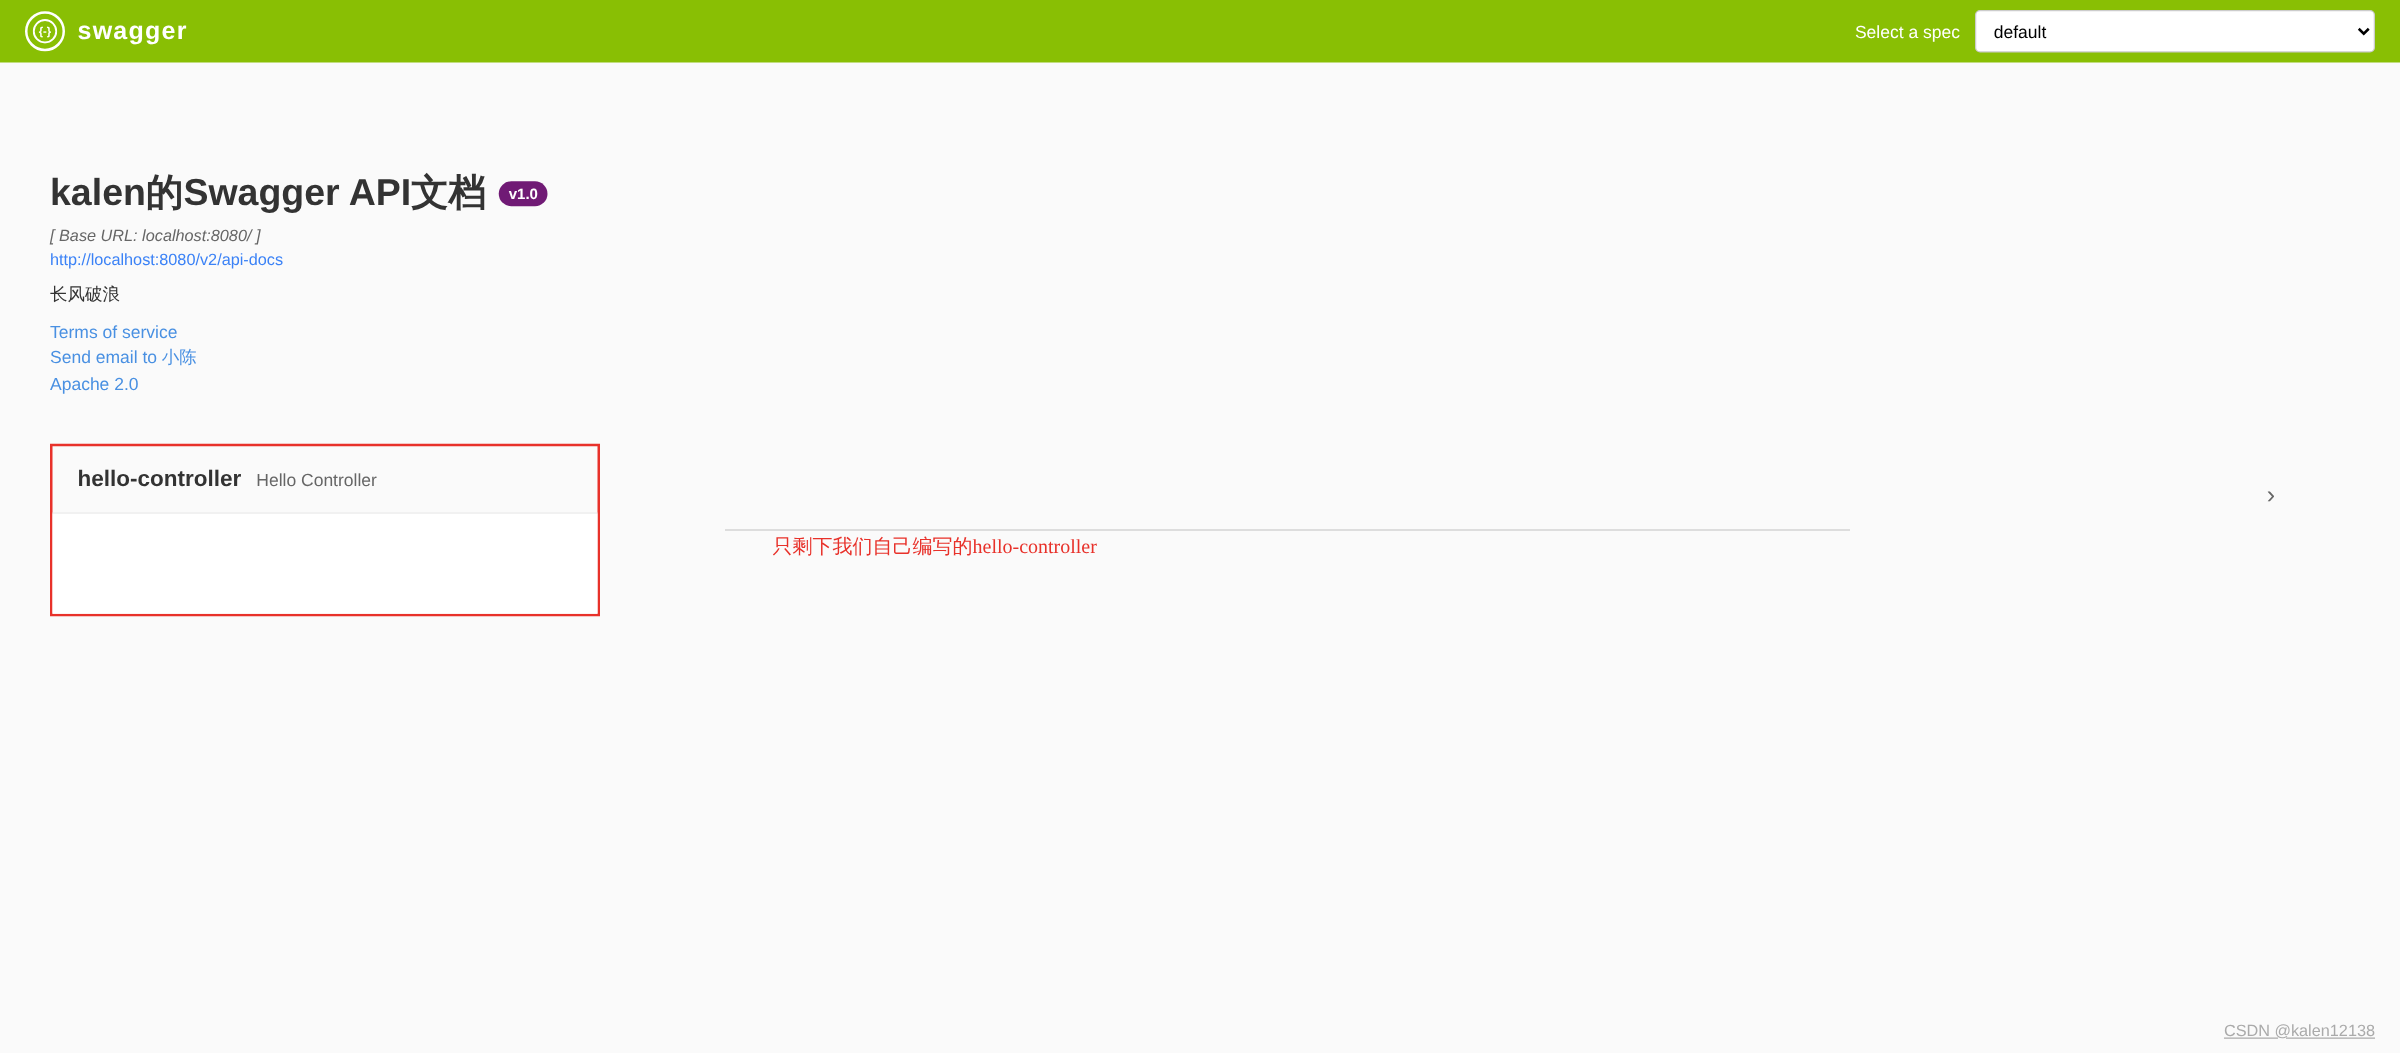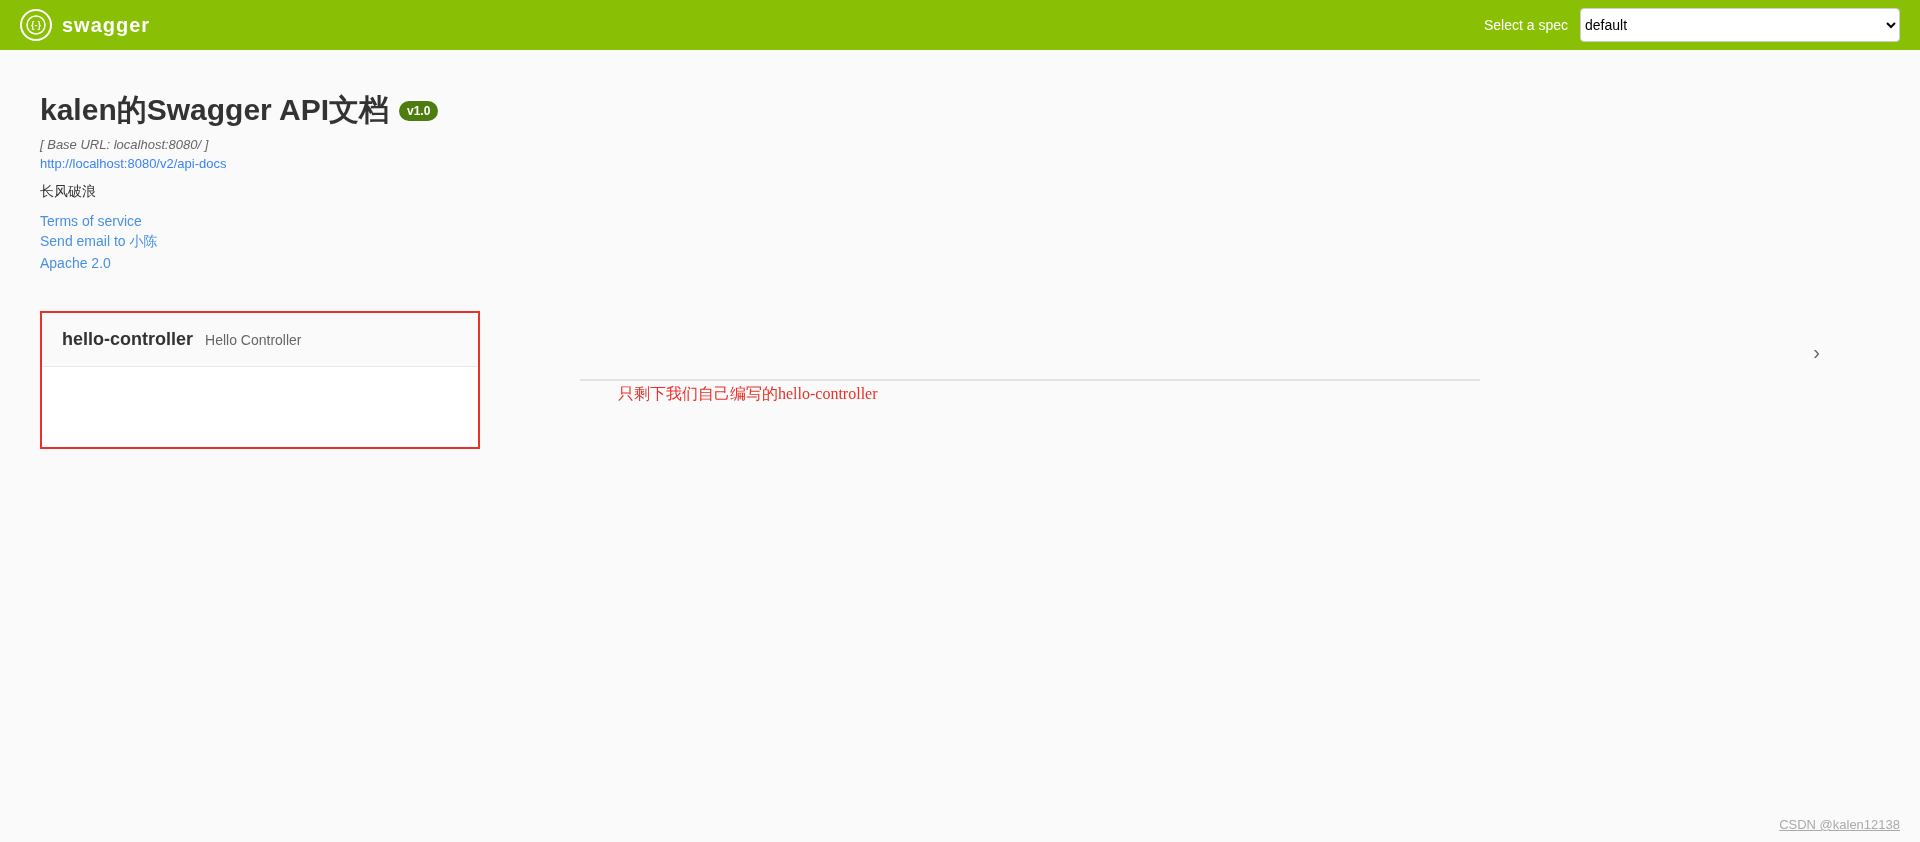--- a/index.html
+++ b/index.html
@@ -60,53 +60,54 @@
     .select-spec-label {
       color: #fff;
       font-size: 14px;
     }
 
     .spec-select {
       width: 320px;
       height: 34px;
       border: 1px solid #ccc;
       border-radius: 4px;
-      padding: 0 0;
+      padding: 0 10px;
       font-size: 14px;
       background-color: #fff;
       appearance: auto;
       cursor: pointer;
     }
 
     
     .main-content {
       padding: 40px 40px 40px 40px;
       max-width: 1880px;
     }
 
     
     .api-info {
       margin-bottom: 40px;
+      margin-top: 44px;
     }
 
     .api-title-row {
       display: flex;
       align-items: center;
       gap: 10px;
       margin-bottom: 6px;
     }
 
     .api-title {
       font-size: 30px;
       font-weight: bold;
       color: #333;
     }
 
     .version-badge {
-      background-color: #4d7c0f;
+      background-color: #701a75;
       color: #fff;
       font-size: 12px;
       font-weight: bold;
       padding: 3px 8px;
       border-radius: 12px;
     }
 
     .base-url {
       font-size: 13px;
       color: #666;

